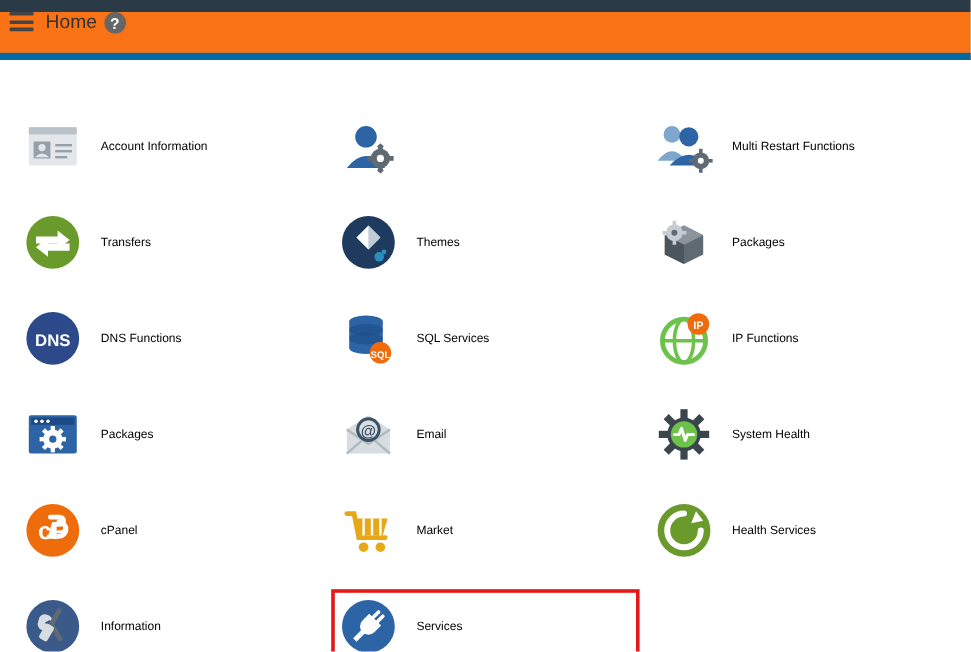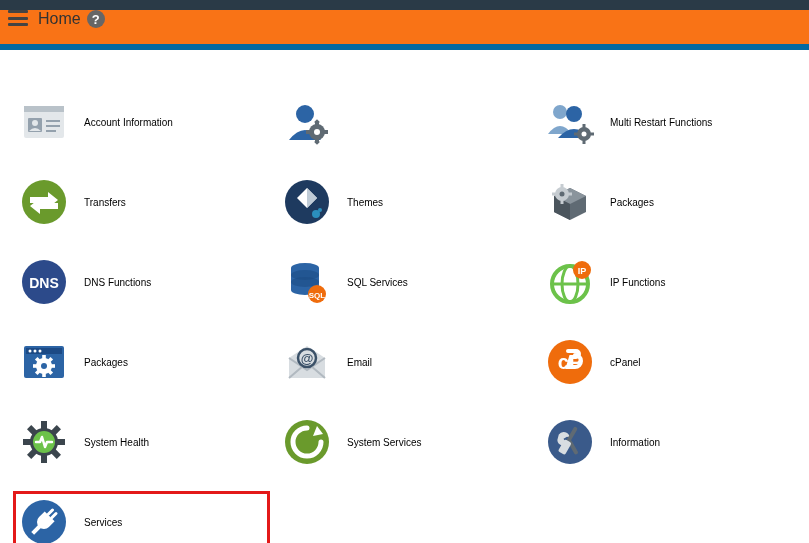--- a/index.html
+++ b/index.html
@@ -239,62 +239,76 @@
         <circle cx="24" cy="20" r="9" fill="none" stroke="#3b5168" stroke-width="2.5"></circle>
         <text x="24" y="25" text-anchor="middle" font-weight="bold" font-size="13" fill="#3b5168">@</text>
       </svg>
     </div>
     <div class="label">Email</div>
   </div>
 
   <div class="tile">
     <div class="icon-box">
       <svg viewBox="0 0 48 48">
-        <circle cx="24" cy="24" r="22" fill="#ef6c0c"></circle>
-        <path d="M22 13 h8 a3 3 0 0 1 0 6 h-5 l-3 10 h7 a6 6 0 0 0 0 -12" fill="none" stroke="#fff" stroke-width="4" stroke-linecap="round"></path>
-        <text x="24" y="31" text-anchor="middle" font-size="20" font-weight="bold" fill="#fff">cP</text>
-      </svg>
-    </div>
-    <div class="label">cPanel</div>
-  </div>
-
-  <div class="tile">
-    <div class="icon-box">
-      <svg viewBox="0 0 48 48">
         <g transform="translate(24,24)">
           <circle r="14" fill="#3b454d"></circle>
           <g fill="#3b454d">
               <rect x="-3" y="-21" width="6" height="9"></rect>
               <rect x="-3" y="12" width="6" height="9"></rect>
               <rect x="-21" y="-3" width="9" height="6"></rect>
               <rect x="12" y="-3" width="9" height="6"></rect>
           <rect x="-3" y="-21" width="6" height="9" transform="rotate(45)"></rect>
               <rect x="-3" y="12" width="6" height="9" transform="rotate(45)"></rect>
               <rect x="-21" y="-3" width="9" height="6" transform="rotate(45)"></rect>
               <rect x="12" y="-3" width="9" height="6" transform="rotate(45)"></rect>
             </g>
           <circle r="11" fill="#6cc24a"></circle>
           <path d="M-8 0 h4 l2 -5 3 10 2 -5 h5" fill="none" stroke="#fff" stroke-width="2.5" stroke-linecap="round" stroke-linejoin="round"></path>
         </g>
       </svg>
     </div>
     <div class="label">System Health</div>
   </div>
 
-
+  <div class="tile">
+    <div class="icon-box">
+      <svg viewBox="0 0 48 48">
+        <circle cx="24" cy="24" r="22" fill="#ef6c0c"></circle>
+        <path d="M22 13 h8 a3 3 0 0 1 0 6 h-5 l-3 10 h7 a6 6 0 0 0 0 -12" fill="none" stroke="#fff" stroke-width="4" stroke-linecap="round"></path>
+        <text x="24" y="31" text-anchor="middle" font-size="20" font-weight="bold" fill="#fff">cP</text>
+      </svg>
+    </div>
+    <div class="label">cPanel</div>
+  </div>
+
+
+  <div class="tile">
+    <div class="icon-box">
+      <svg viewBox="0 0 48 48">
+        <path d="M6 10 h6 l4 20 h22" fill="none" stroke="#e6a817" stroke-width="4" stroke-linecap="round"></path>
+        <path d="M14 14 h26 l-4 14 H17 Z" fill="#e6a817"></path>
+        <line x1="20" y1="14" x2="20" y2="28" stroke="#fff" stroke-width="2"></line>
+        <line x1="27" y1="14" x2="27" y2="28" stroke="#fff" stroke-width="2"></line>
+        <line x1="34" y1="14" x2="34" y2="28" stroke="#fff" stroke-width="2"></line>
+        <circle cx="20" cy="38" r="4" fill="#e6a817"></circle>
+        <circle cx="34" cy="38" r="4" fill="#e6a817"></circle>
+      </svg>
+    </div>
+    <div class="label">Market</div>
+  </div>
 
   <div class="tile">
     <div class="icon-box">
       <svg viewBox="0 0 48 48">
         <circle cx="24" cy="24" r="22" fill="#6a9a2c"></circle>
         <path d="M24 10 a14 14 0 1 0 14 14" fill="none" stroke="#fff" stroke-width="5" stroke-linecap="round"></path>
         <path d="M34 8 l6 8 -10 2 Z" fill="#fff"></path>
       </svg>
     </div>
-    <div class="label">System Services</div>
+    <div class="label">Health Services</div>
   </div>
 
   <div class="tile">
     <div class="icon-box">
       <svg viewBox="0 0 48 48">
         <circle cx="24" cy="24" r="22" fill="#3a5a8a"></circle>
         <g transform="rotate(-30 24 24)">
           <path d="M14 16 a6 6 0 0 0 8 8 l-2 -2 v-4 h4 l2 2 a6 6 0 0 0 -8 -8 Z" fill="#d8dde1"></path>
           <rect x="22" y="22" width="4" height="16" rx="2" fill="#5f6a73"></rect>
         </g>

